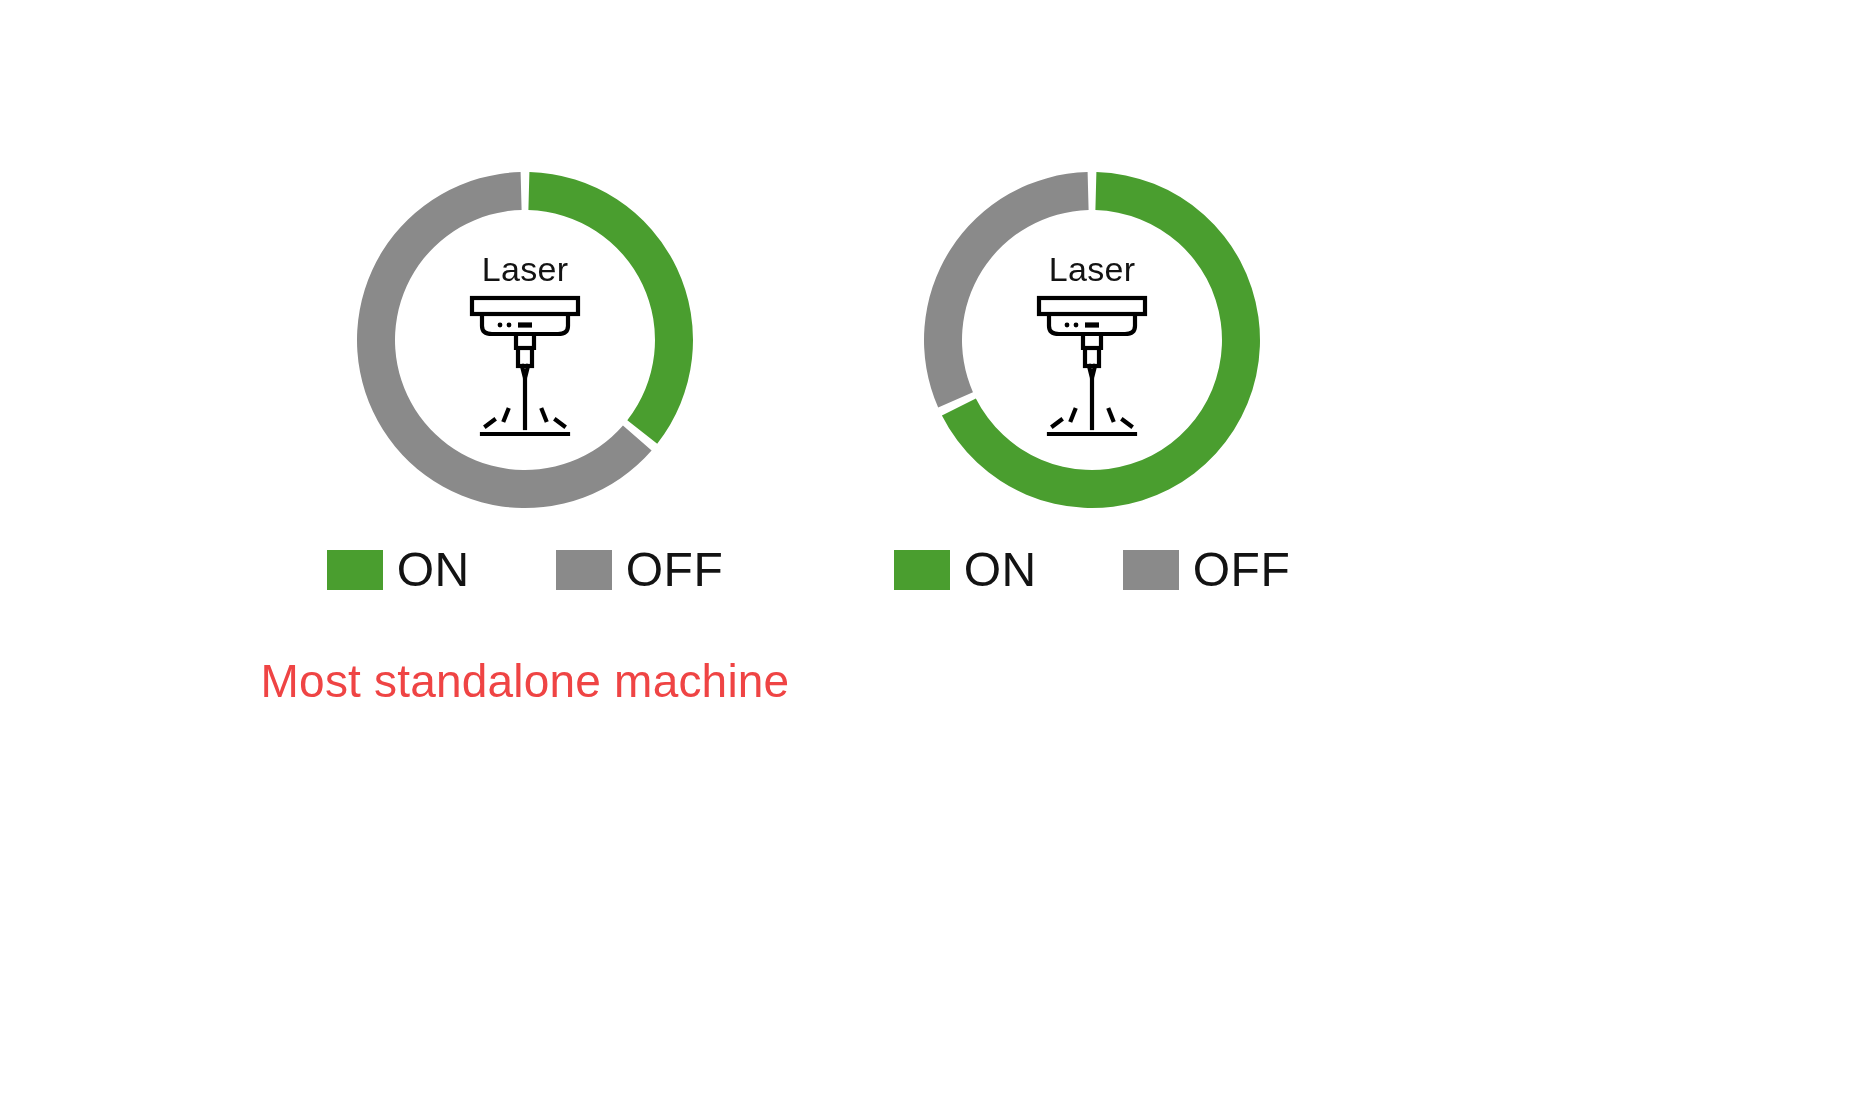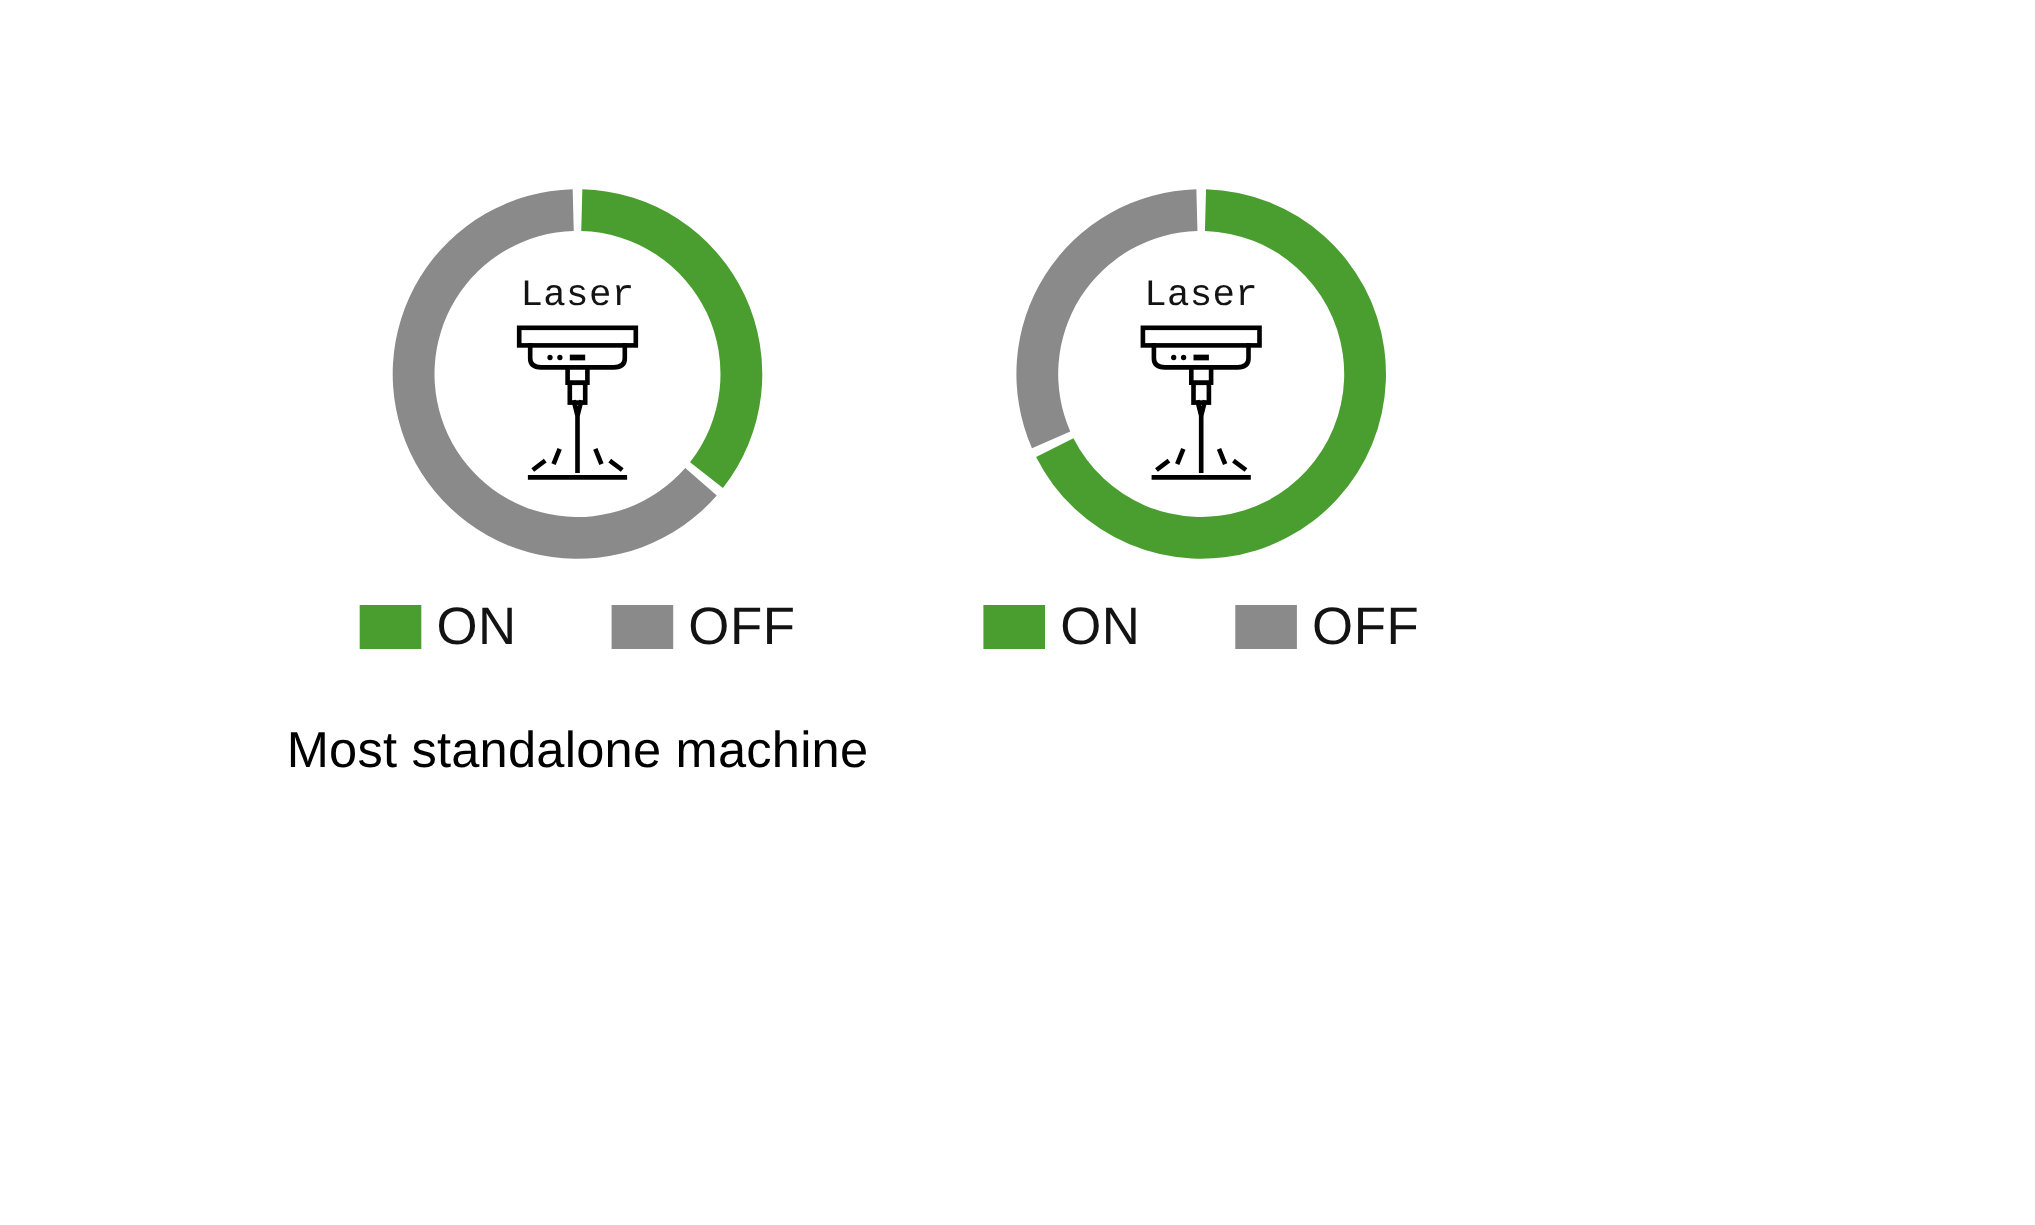--- a/index.html
+++ b/index.html
@@ -68,21 +68,21 @@
     display: flex;
     flex-direction: column;
     align-items: center;
     justify-content: flex-start;
     padding-top: 92px;
     box-sizing: border-box;
     pointer-events: none;
   }
 
   .laser-label {
-    font-family: Liberation Mono, monospace;
+    font-family: Liberation Sans, sans-serif;
     font-size: 34px;
     color: #131313;
     letter-spacing: 0.3px;
     line-height: 1;
     margin-bottom: 6px;
   }
 
   .laser-icon {
     width: 118px;
     height: 160px;
@@ -117,21 +117,21 @@
     font-size: 48px;
     color: #131313;
     line-height: 1;
     letter-spacing: 0.5px;
   }
 
   .caption {
     margin-top: 64px;
     font-family: "Liberation Sans", sans-serif;
     font-size: 46px;
-    color: #000000;
+    color: #ef4444;
     line-height: 1;
     letter-spacing: 0.2px;
     text-align: center;
     white-space: nowrap;
   }
 </style>
 </head>
 <body>
 
 <div id="canvas">

